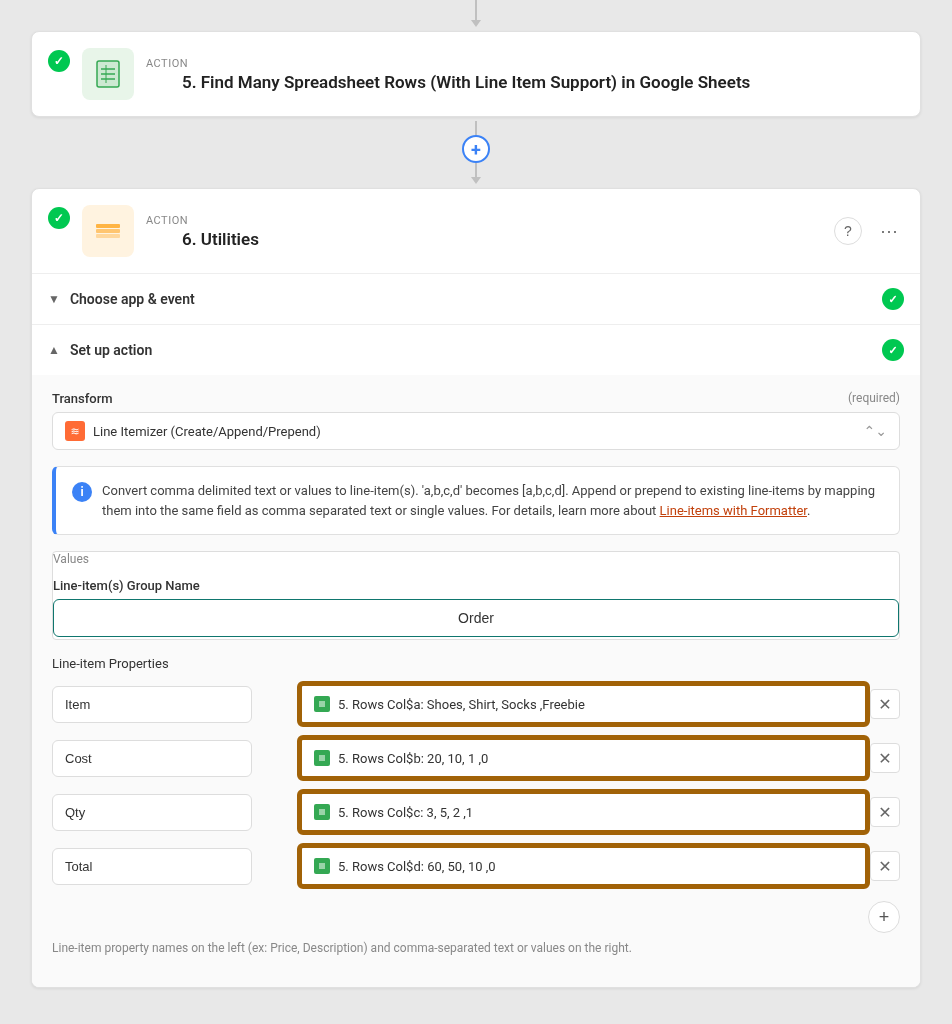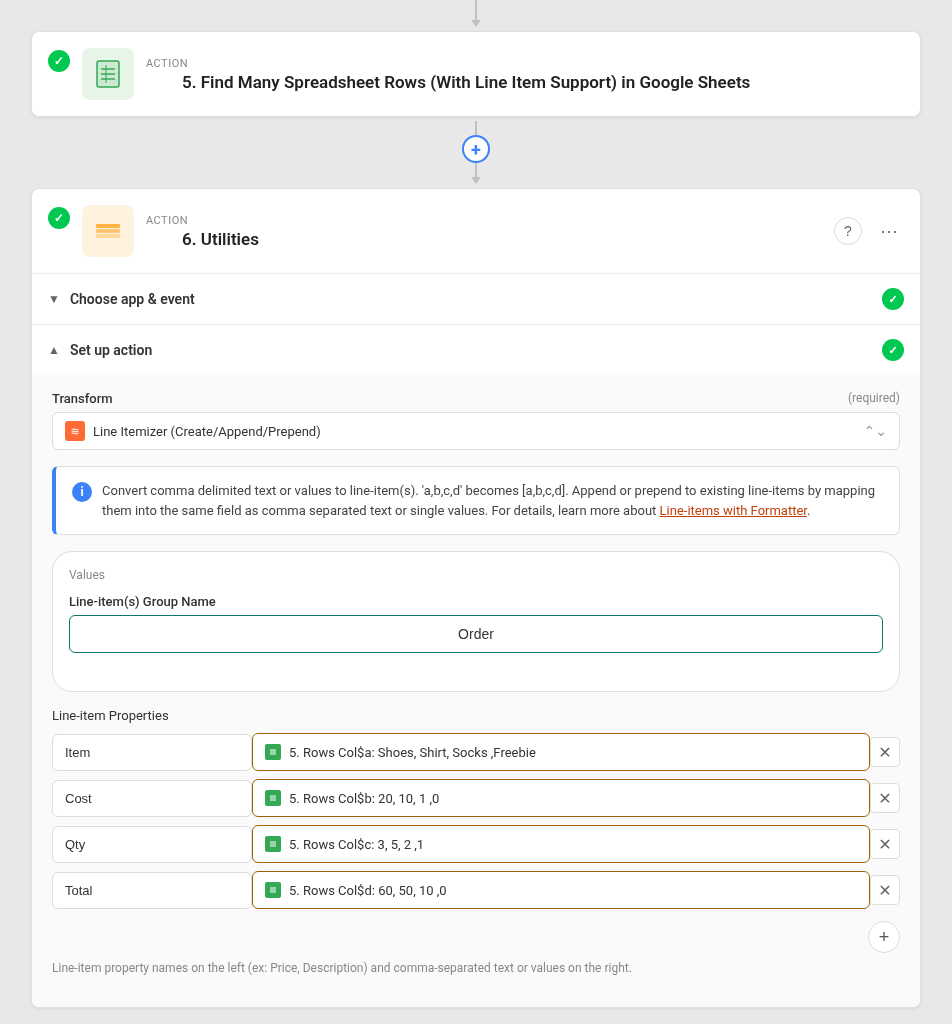--- a/index.html
+++ b/index.html
@@ -283,34 +283,33 @@
       line-height: 1.5;
     }
     .info-link {
       color: #c2410c;
       text-decoration: underline;
     }
 
     
     .values-section {
       border: 1px solid #ddd;
-      border-radius: 20px;
-      background: white;
-      padding: 16px;
+      border-radius: 4px;
+      background: white;
       margin-bottom: 16px;
     }
     .values-title {
       font-size: 12px;
       color: #888;
       margin-bottom: 12px;
       text-transform: none;
     }
 
     .group-name-field {
-      margin-bottom: 22px;
+      margin-bottom: 2px;
     }
     .group-name-input {
       width: 100%;
       border: 1px solid #0f766e;
       border-radius: 6px;
       padding: 10px 12px;
       font-size: 14px;
       color: #333;
       background: white;
       text-align: center;
@@ -345,29 +344,30 @@
       border-radius: 6px;
       padding: 10px 12px;
       font-size: 13px;
       color: #333;
       background: white;
       flex-shrink: 0;
     }
 
     .line-item-value {
       flex: 1;
-      border: 1px solid #a16207;
+      border: 5px solid #a16207;
       border-radius: 6px;
       padding: 10px 12px;
       font-size: 13px;
       color: #333;
       background: white;
       display: flex;
       align-items: center;
       gap: 8px;
+      margin-left: 45px;
     }
 
     .sheets-tag {
       width: 16px;
       height: 16px;
       background: #34a853;
       border-radius: 2px;
       display: flex;
       align-items: center;
       justify-content: center;

